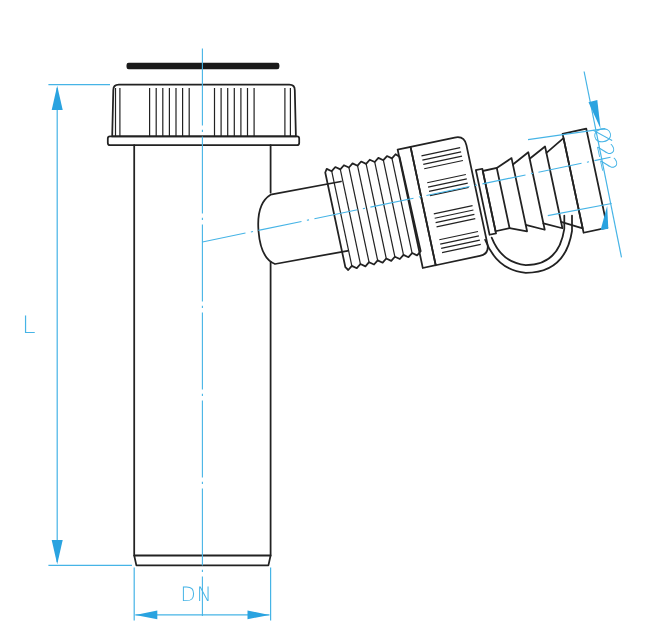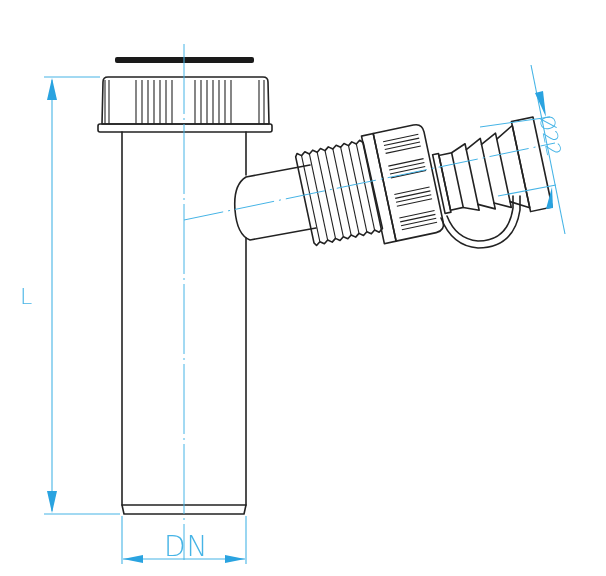--- a/index.html
+++ b/index.html
@@ -4,21 +4,21 @@
   <style>
     html, body { margin: 0; padding: 0; background: #ffffff; }
     body { width: 606px; height: 576px; overflow: hidden; position: relative; font-family: "DejaVu Sans", sans-serif; }
     #drawing { position: absolute; left: 0; top: 0; width: 606px; height: 576px; }
     .ln { fill: none; stroke: #222222; stroke-width: 1.6; stroke-linejoin: round; stroke-linecap: round; }
     .lnThin { fill: none; stroke: #222222; stroke-width: 1.1; }
     .dim { fill: none; stroke: #46b4e6; stroke-width: 1.1; }
     .dimFill { fill: #2aa3e0; stroke: none; }
     .ctr { fill: none; stroke: #46b4e6; stroke-width: 1; }
     .lbl { position: absolute; color: #46b4e6; font-family: "DejaVu Sans", sans-serif; font-weight: 300; }
-    #label-dn { left: 164px; top: 530px; font-size: 28px; letter-spacing: 1px; }
+    #label-dn { left: 164px; top: 530px; font-size: 18px; letter-spacing: 1px; }
     #label-l { left: 20px; top: 284px; font-size: 22px; }
     #label-d22 { left: 548px; top: 115px; font-size: 20px; transform-origin: 0 0; transform: rotate(78deg) translate(0px, -10px); white-space: nowrap; }
   </style>
 </head>
 <body>
 
 <svg id="drawing" viewBox="0 0 606 576" xmlns="http://www.w3.org/2000/svg">
 
   <g>
     <rect x="115" y="57" width="139" height="6" rx="2" fill="#1a1a1a"></rect>

